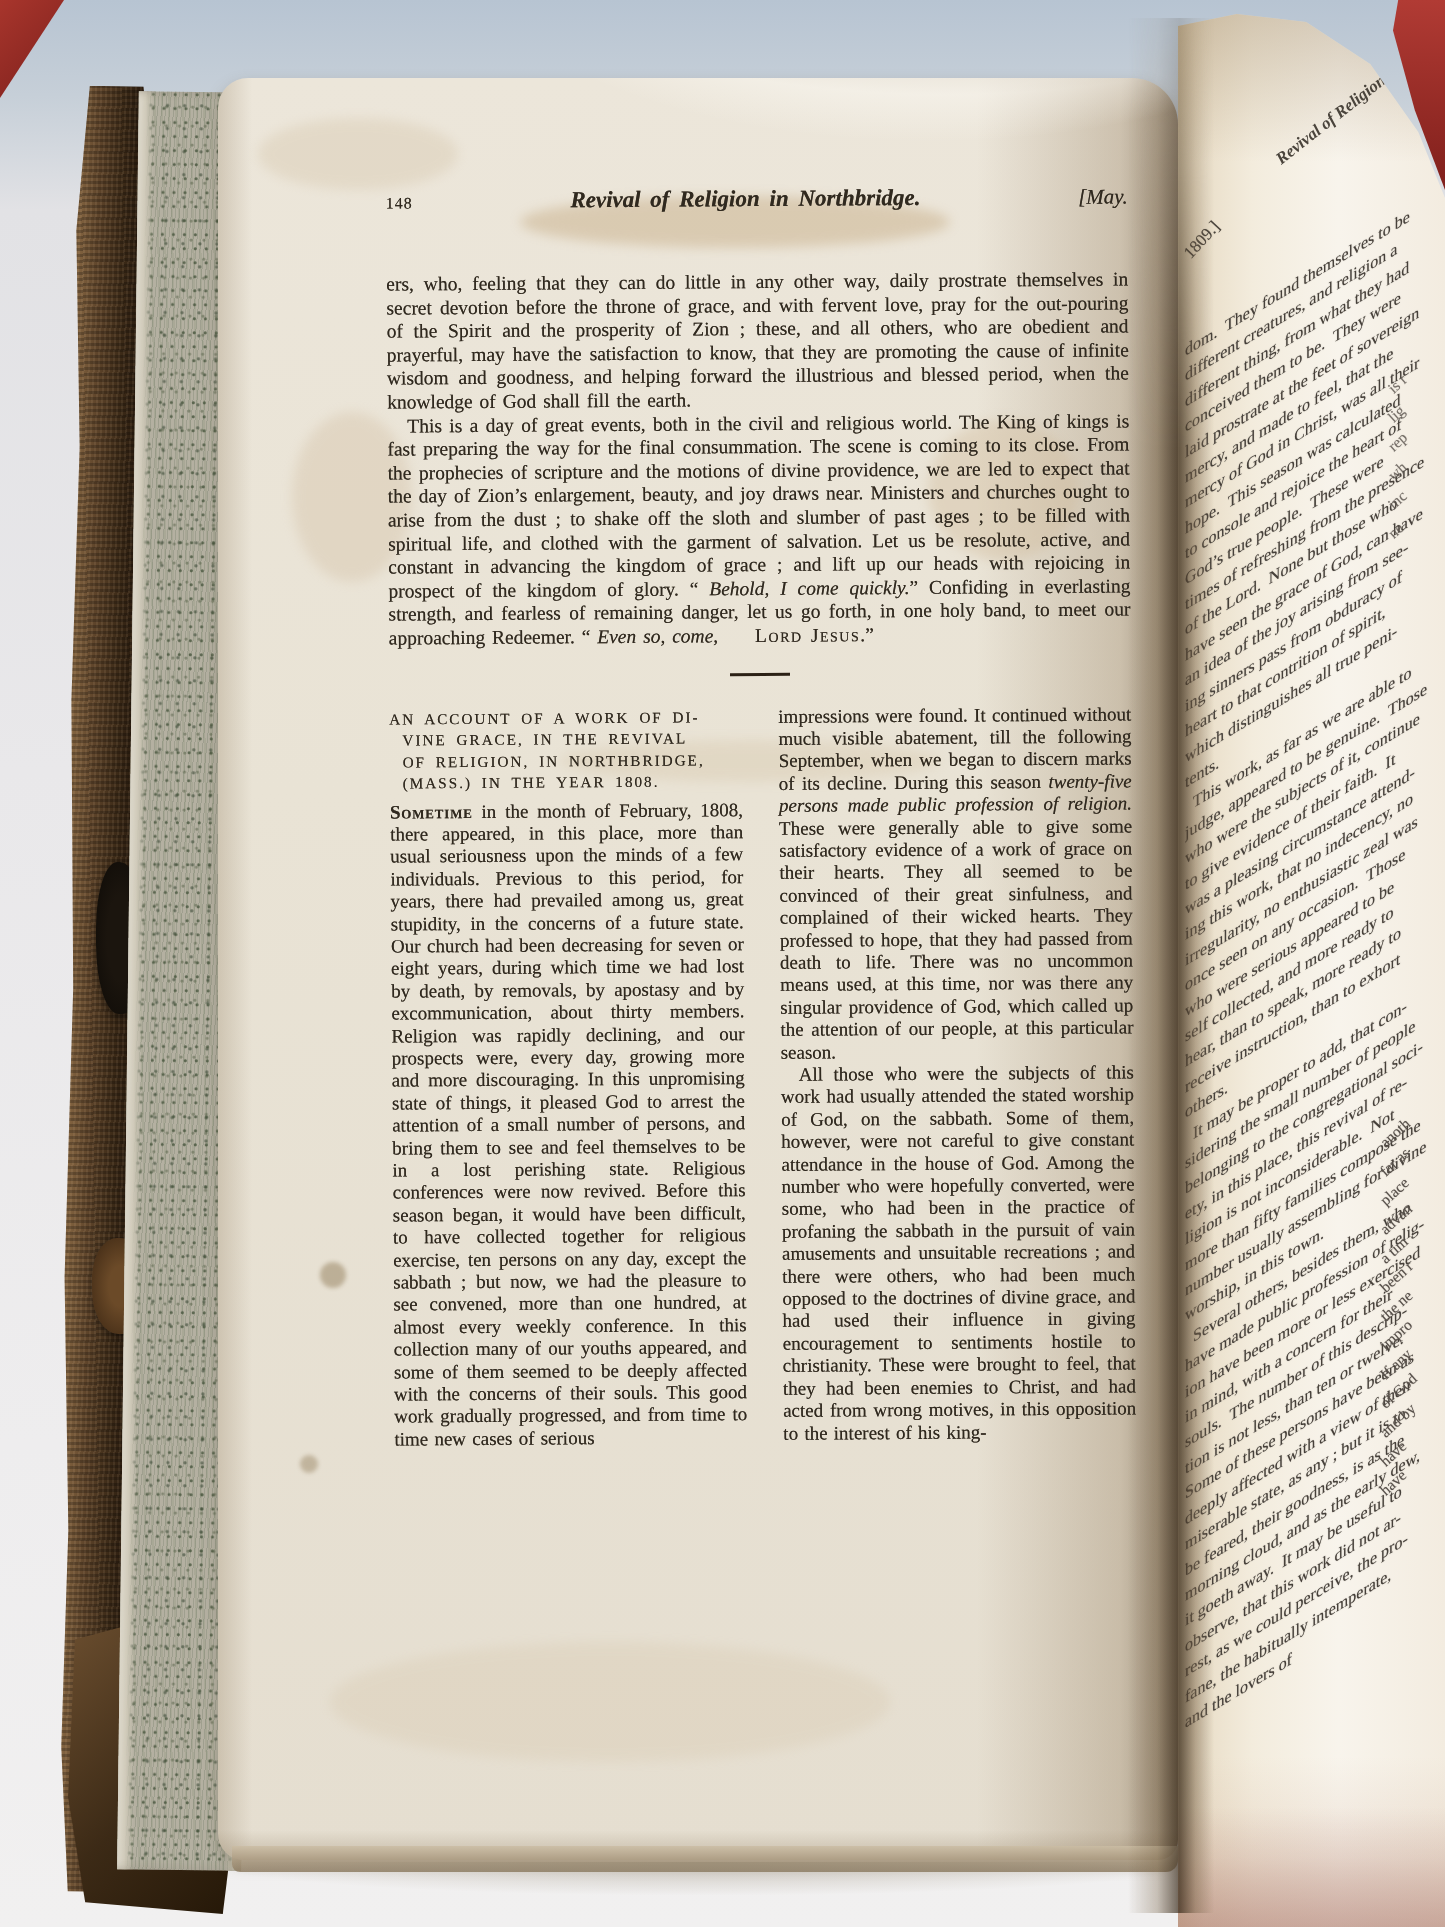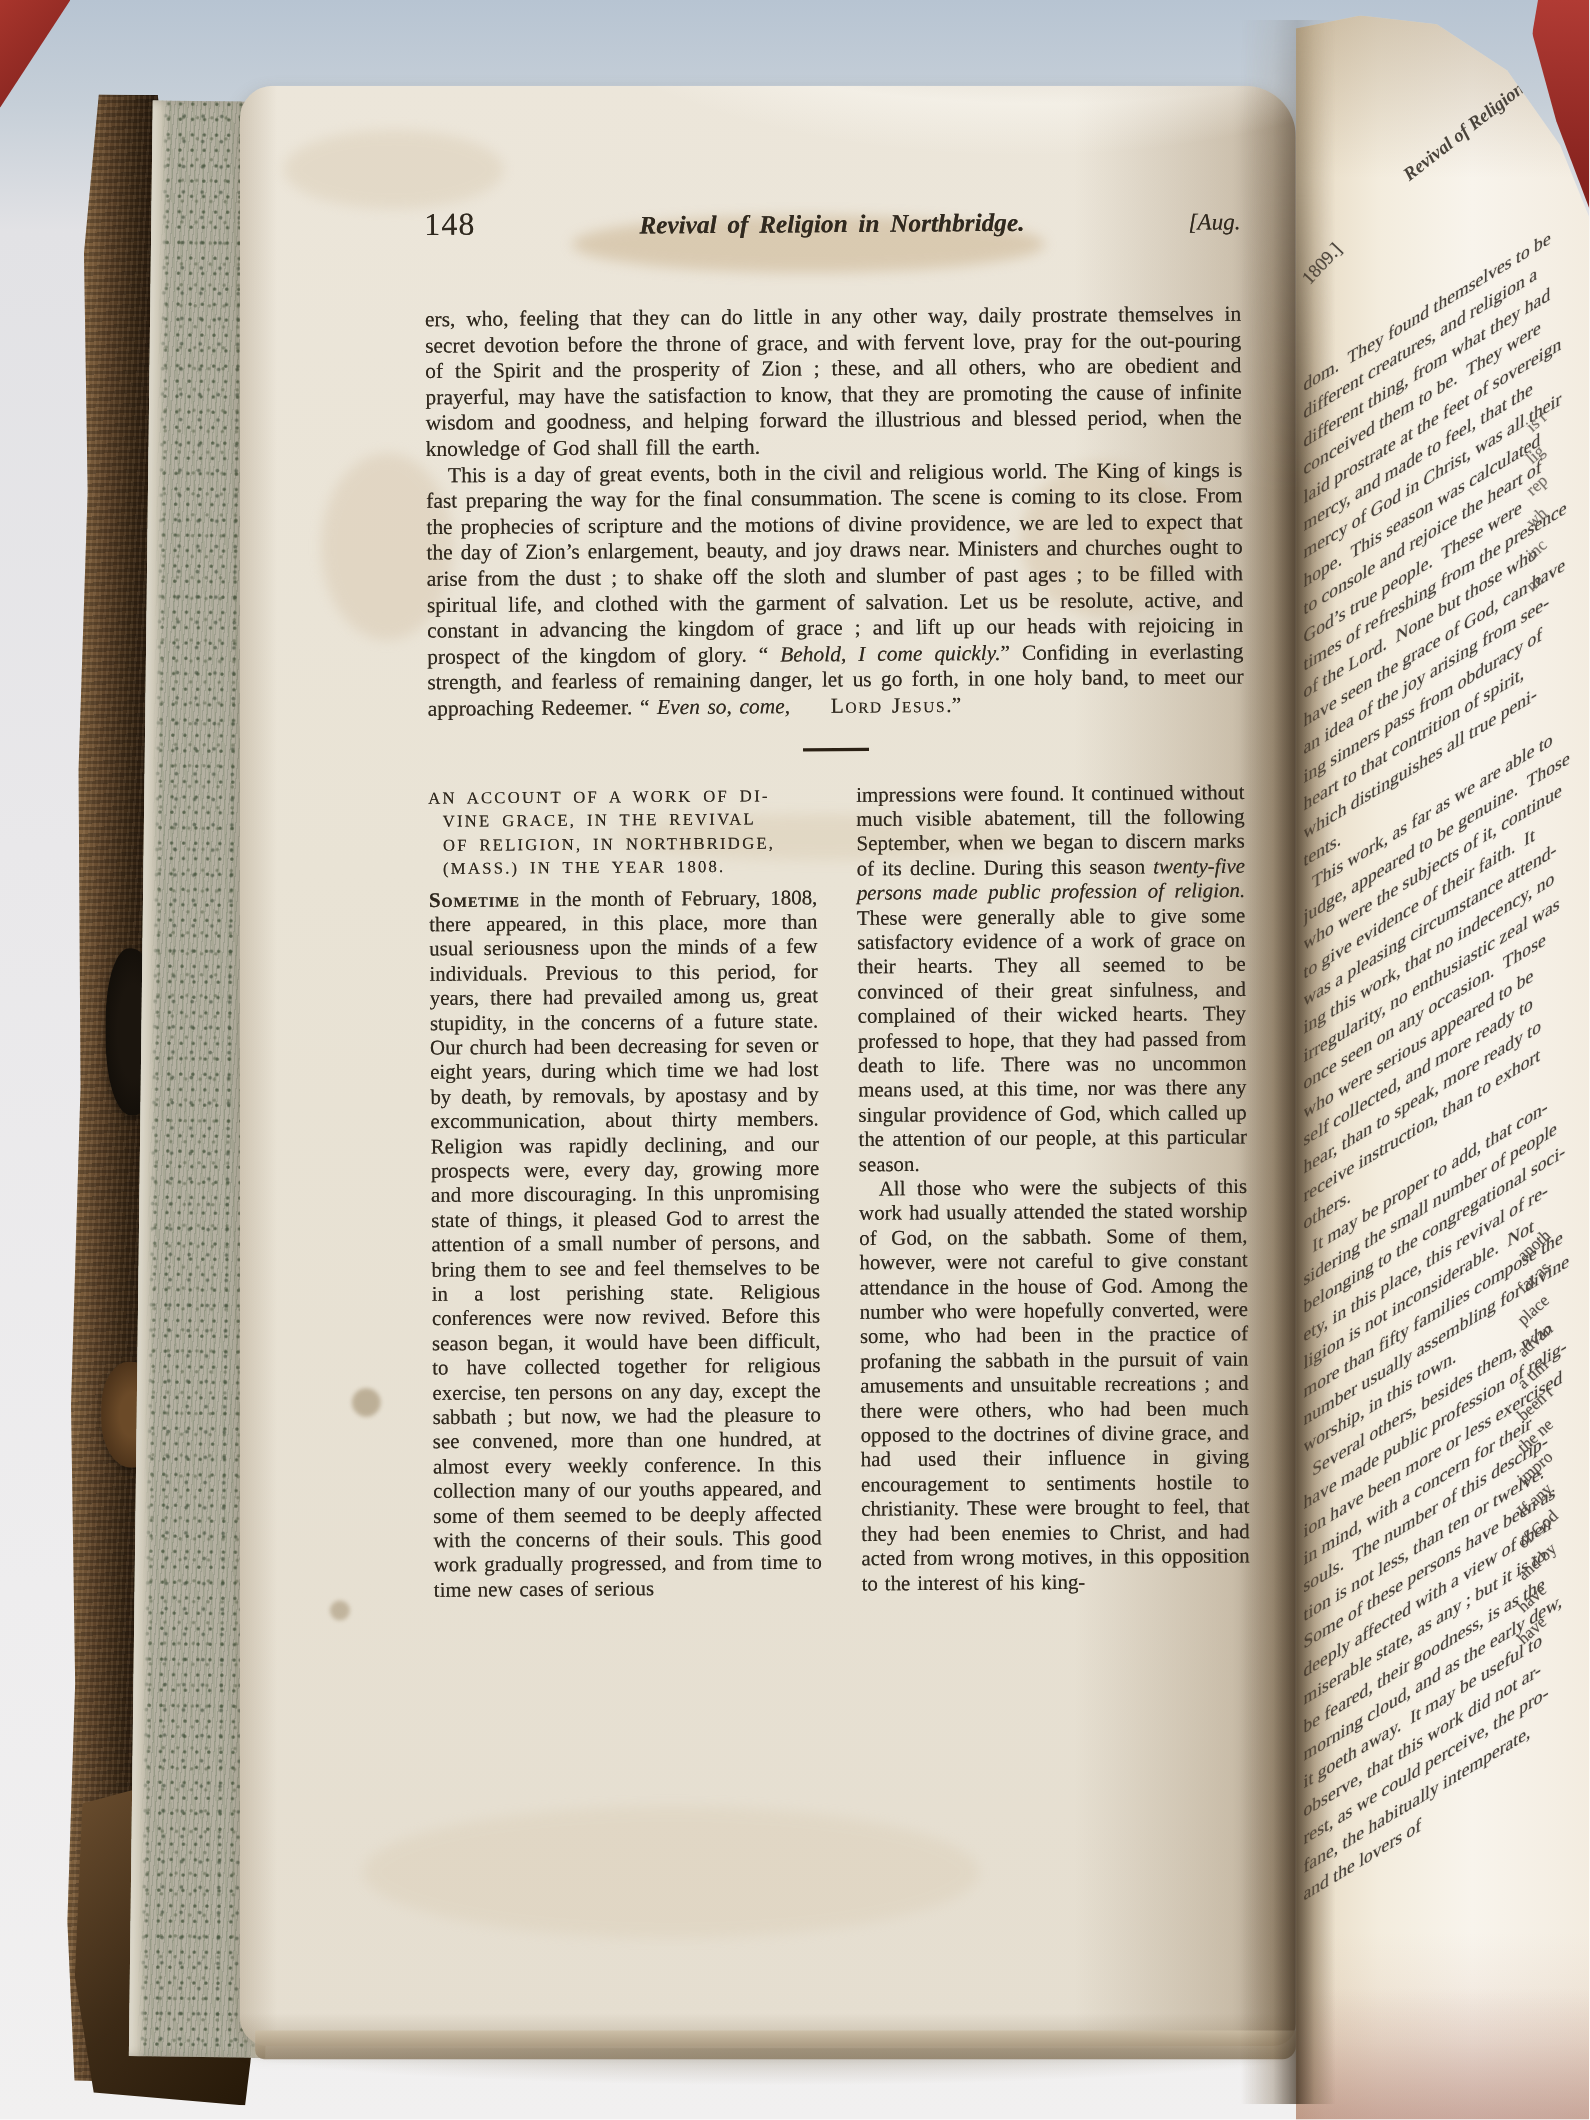--- a/index.html
+++ b/index.html
@@ -57,21 +57,21 @@
   .st7{left:560px;top:740px;width:380px;height:42px;background:#c6ad85;opacity:.2;}
   .st8{left:258px;top:118px;width:200px;height:72px;background:#c9b491;opacity:.24;}
   .bottom-edge{position:absolute;left:232px;top:1846px;width:946px;height:26px;
     background:linear-gradient(180deg,#cbbda4,#a9987e 55%,#8d7c62);opacity:.85;border-radius:0 0 12px 8px;}
   .book-shadow{position:absolute;left:200px;top:1862px;width:1010px;height:34px;
     background:radial-gradient(ellipse at 50% 0,rgba(140,128,105,.4),transparent 70%);}
   
   .print{position:absolute;left:390px;top:186px;width:742px;color:#30291f;transform:rotate(-.4deg);
     text-shadow:0 0 .6px rgba(48,41,31,.75);}
   .header-row{display:flex;align-items:baseline;margin-bottom:58px;}
-  .pageno{font-size:29px;letter-spacing:1px;}
+  .pageno{font-size:16px;letter-spacing:1px;}
   .running-title{flex:1;text-align:center;font-style:italic;font-weight:bold;font-size:23px;word-spacing:4px;}
   .issue{font-style:italic;font-size:21px;}
   .para{margin:0;font-size:19.5px;line-height:23.6px;text-align:justify;word-spacing:2px;}
   .para.indent{text-indent:20px;}
   .divider{width:60px;height:3px;background:#2b2115;margin:25px auto 30px auto;}
   .cols{display:flex;gap:36px;}
   .col{width:353px;}
   .colpara{margin:0;font-size:19px;line-height:22.4px;text-align:justify;word-spacing:1.5px;}
   .colpara.indent{text-indent:18px;}
   .heading{font-size:15.2px;line-height:21.5px;letter-spacing:2px;word-spacing:4px;margin-bottom:7px;}
@@ -131,21 +131,21 @@
     <div class="stain st6"></div>
     <div class="stain st7"></div>
     <div class="stain st8"></div>
     <div class="bottom-edge"></div>
     <div class="book-shadow"></div>
 
     <div class="print">
       <div class="header-row">
         <span class="pageno">148</span>
         <span class="running-title">Revival of Religion in Northbridge.</span>
-        <span class="issue">[Aug.</span>
+        <span class="issue">[May.</span>
       </div>
       <p class="para"><span class="seg-n">ers, who, feeling that they can do little in any other way, daily prostrate themselves in secret devotion before the throne of grace, and with fervent love, pray for the out-pouring of the Spirit and the prosperity of Zion ; these, and all others, who are obedient and prayerful, may have the satisfaction to know, that they are promoting the cause of infinite wisdom and goodness, and helping forward the illustrious and blessed period, when the knowledge of God shall fill the earth.</span></p>
       <p class="para indent"><span class="seg-n">This is a day of great events, both in the civil and religious world.  The King of kings is fast preparing the way for the final consummation.  The scene is coming to its close.  From the prophecies of scripture and the motions of divine providence, we are led to expect that the day of Zion’s enlargement, beauty, and joy draws near.  Ministers and churches ought to arise from the dust ; to shake off the sloth and slumber of past ages ; to be filled with spiritual life, and clothed with the garment of salvation.  Let us be resolute, active, and constant in advancing the kingdom of grace ; and lift up our heads with rejoicing in prospect of the kingdom of glory.  “ </span><span class="seg-i">Behold, I come quickly.</span><span class="seg-n">”   Confiding in everlasting strength, and fearless of remaining danger, let us go forth, in one holy band, to meet our approaching Redeemer.  “ </span><span class="seg-i">Even so, come, </span><span class="seg-sc">Lord Jesus</span><span class="seg-n">.”</span></p>
       <div class="divider"></div>
       <div class="cols">
         <div class="col">
           <div class="heading">
               <div class="tline">AN ACCOUNT OF A WORK OF DI-</div>
               <div class="tline">VINE GRACE, IN THE REVIVAL</div>
               <div class="tline">OF RELIGION, IN NORTHBRIDGE,</div>

